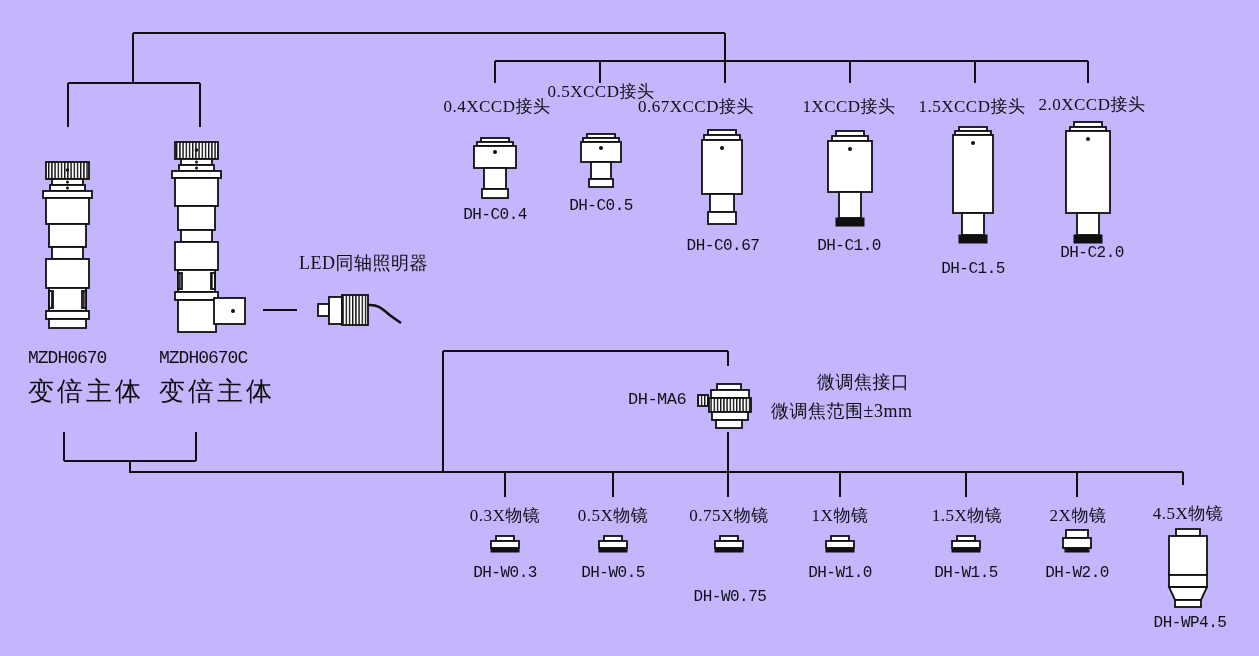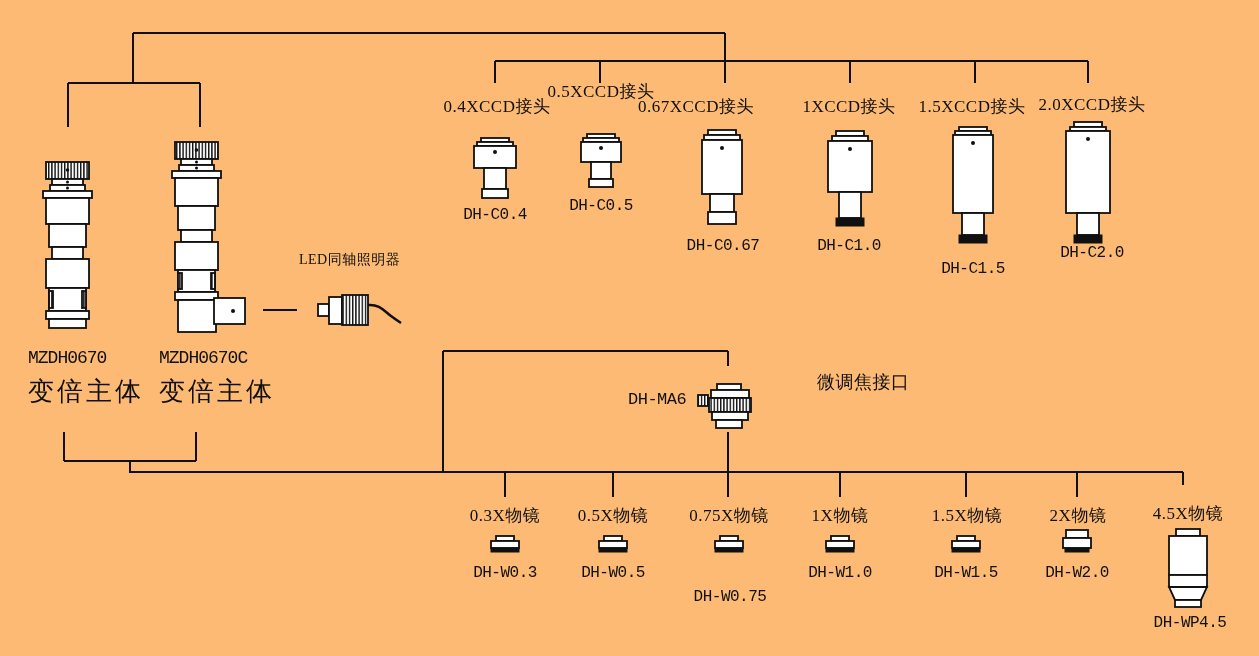--- a/index.html
+++ b/index.html
@@ -1,16 +1,16 @@
 <!DOCTYPE html>
 <html><head>
 <meta charset="utf-8">
 <style>
   html,body{margin:0;padding:0;background:#fff;}
-  #canvas{position:relative;width:1259px;height:656px;background:#fdba74;overflow:hidden;}
+  #canvas{position:relative;width:1259px;height:656px;background:#c4b5fd;overflow:hidden;}
   #art{position:absolute;left:0;top:0;}
   .shape{fill:#ffffff;stroke:#101010;stroke-width:1.8;}
   .dark{fill:#101010;stroke:#101010;stroke-width:1;}
   .knurl{fill:url(#knurl);stroke:#101010;stroke-width:1.8;}
   .wire{fill:none;stroke:#101010;stroke-width:2;}
   .dot{fill:#101010;stroke:none;}
   .lbl{position:absolute;white-space:nowrap;color:#101010;
        font-family:"Liberation Serif","DejaVu Serif",serif;}
   .ctr{transform:translateX(-50%);}
   .cjk{font-size:17px;letter-spacing:0.5px;}
@@ -229,24 +229,25 @@
   <div class="lbl mono ctr" style="left:723px;top:237px">DH-C0.67</div>
   <div class="lbl mono ctr" style="left:849px;top:237px">DH-C1.0</div>
   <div class="lbl mono ctr" style="left:973px;top:260px">DH-C1.5</div>
   <div class="lbl mono ctr" style="left:1092px;top:244px">DH-C2.0</div>
 
   <div class="lbl body-model" style="left:28px;top:348px">MZDH0670</div>
   <div class="lbl big-cjk" style="left:28px;top:374px">变倍主体</div>
   <div class="lbl body-model" style="left:159px;top:348px">MZDH0670C</div>
   <div class="lbl big-cjk" style="left:159px;top:374px">变倍主体</div>
 
-  <div class="lbl cjk" style="left:299px;top:251px;font-size:14px">LED同轴照明器</div>
+  <div class="lbl cjk" style="left:299px;top:251px;font-size:18px">LED同轴照明器</div>
 
   <div class="lbl mono" style="left:628px;top:390px;font-size:17px">DH-MA6</div>
   <div class="lbl cjk" style="left:817px;top:370px;font-size:18px">微调焦接口</div>
+  <div class="lbl cjk" style="left:771px;top:399px;font-size:18px">微调焦范围±3mm</div>
 
   <div class="lbl cjk ctr" style="left:505px;top:504px">0.3X物镜</div>
   <div class="lbl cjk ctr" style="left:613px;top:504px">0.5X物镜</div>
   <div class="lbl cjk ctr" style="left:729px;top:504px">0.75X物镜</div>
   <div class="lbl cjk ctr" style="left:840px;top:504px">1X物镜</div>
   <div class="lbl cjk ctr" style="left:967px;top:504px">1.5X物镜</div>
   <div class="lbl cjk ctr" style="left:1078px;top:504px">2X物镜</div>
   <div class="lbl cjk ctr" style="left:1188px;top:502px">4.5X物镜</div>
 
   <div class="lbl mono ctr" style="left:505px;top:564px">DH-W0.3</div>

